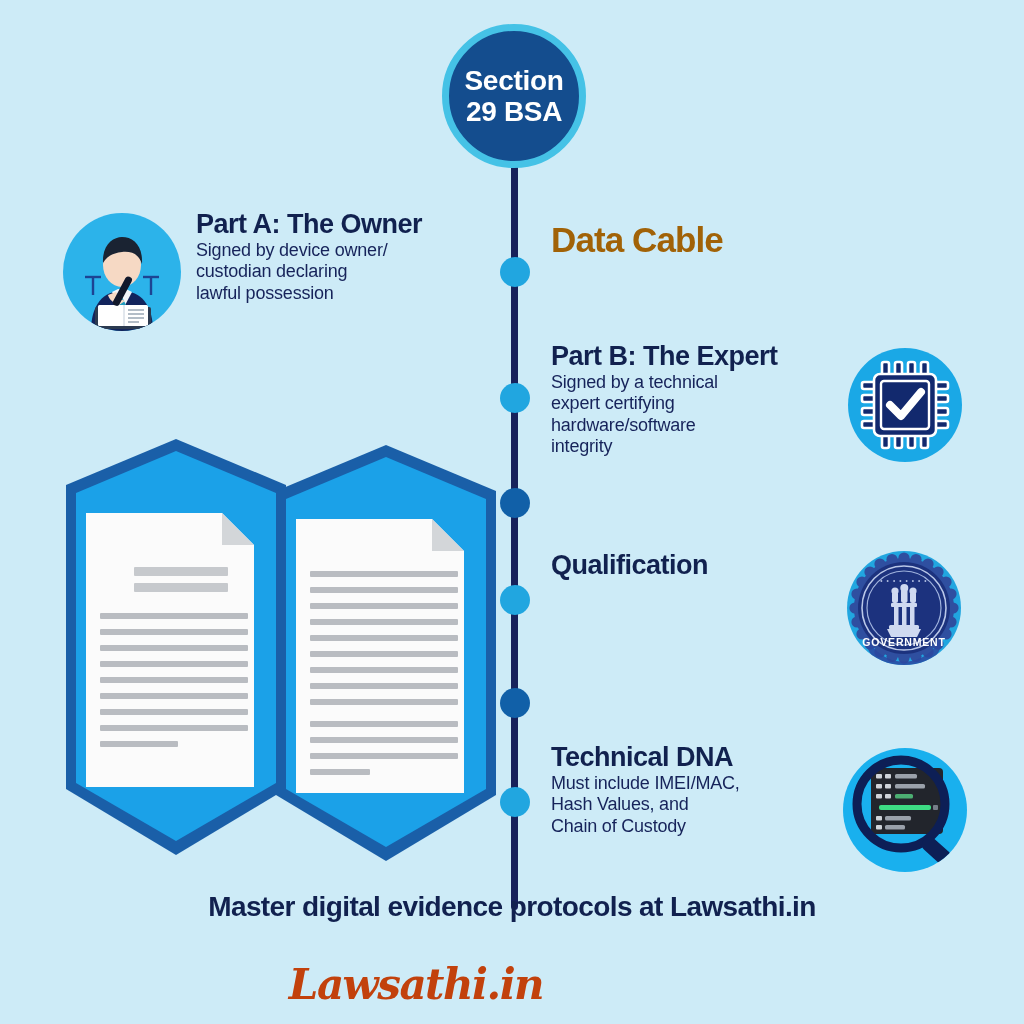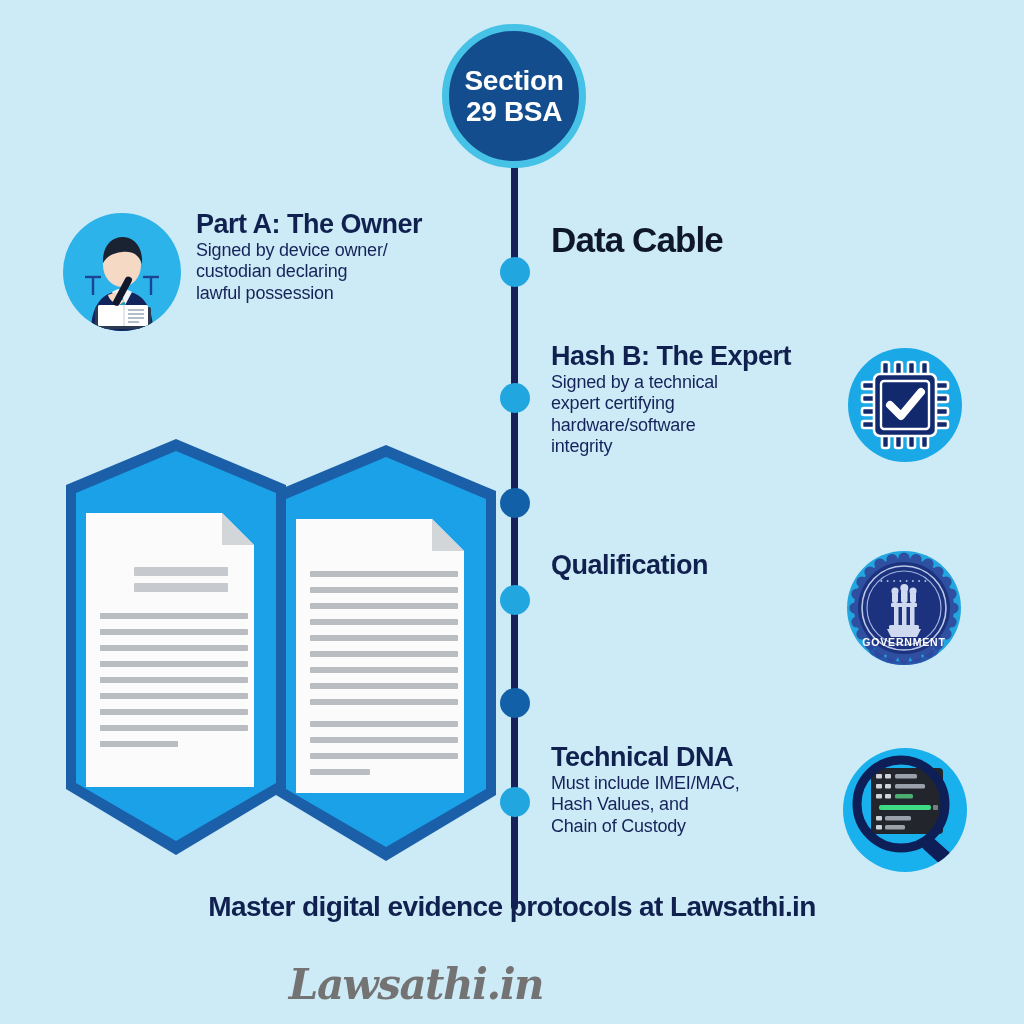--- a/index.html
+++ b/index.html
@@ -82,21 +82,21 @@
     font-size: 18px;
     color: #16235a;
     line-height: 1.18;
     letter-spacing: -0.2px;
     white-space: pre-line;
   }
   .section-head {
     position: absolute;
     font-size: 35px;
     font-weight: bold;
-    color: #0f172a;
+    color: #a16207;
     letter-spacing: -0.9px;
   }
 
   
   #block-owner  { left: 196px; top: 209px; width: 300px; }
   #head-datacable { left: 551px; top: 220px; }
   #block-expert { left: 551px; top: 341px; width: 290px; }
   #block-qualification { left: 551px; top: 550px; width: 285px; }
   #block-dna { left: 551px; top: 742px; width: 290px; }
 
@@ -134,21 +134,21 @@
   .footer-logo {
     position: absolute;
     left: 0;
     top: 960px;
     width: 832px;
     text-align: center;
     font-family: "DejaVu Serif", serif;
     font-style: italic;
     font-size: 42px;
     font-weight: bold;
-    color: #737373;
+    color: #c2410c;
     letter-spacing: -1.5px;
   }
 </style>
 </head>
 <body>
 
 <div class="canvas">
 
   <div class="timeline-line"></div>
 
@@ -383,21 +383,21 @@
   <div class="block" id="block-owner">
     <h3>Part A: The Owner</h3>
     <p>Signed by device owner/
 custodian declaring
 lawful possession</p>
   </div>
 
   <div class="section-head" id="head-datacable">Data Cable</div>
 
   <div class="block" id="block-expert">
-    <h3>Hash B: The Expert</h3>
+    <h3>Part B: The Expert</h3>
     <p>Signed by a technical
 expert certifying
 hardware/software
 integrity</p>
   </div>
 
   <div class="block" id="block-qualification">
     <h3>Qualification</h3>
   </div>
 

